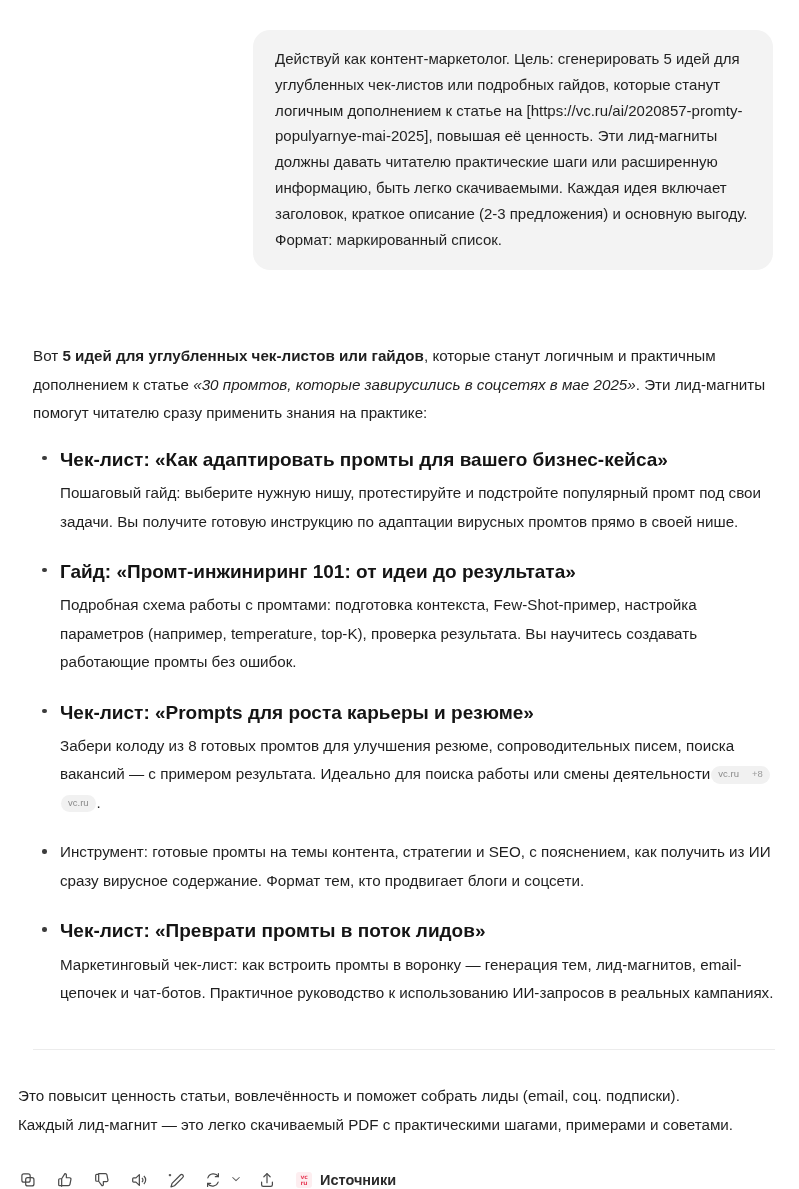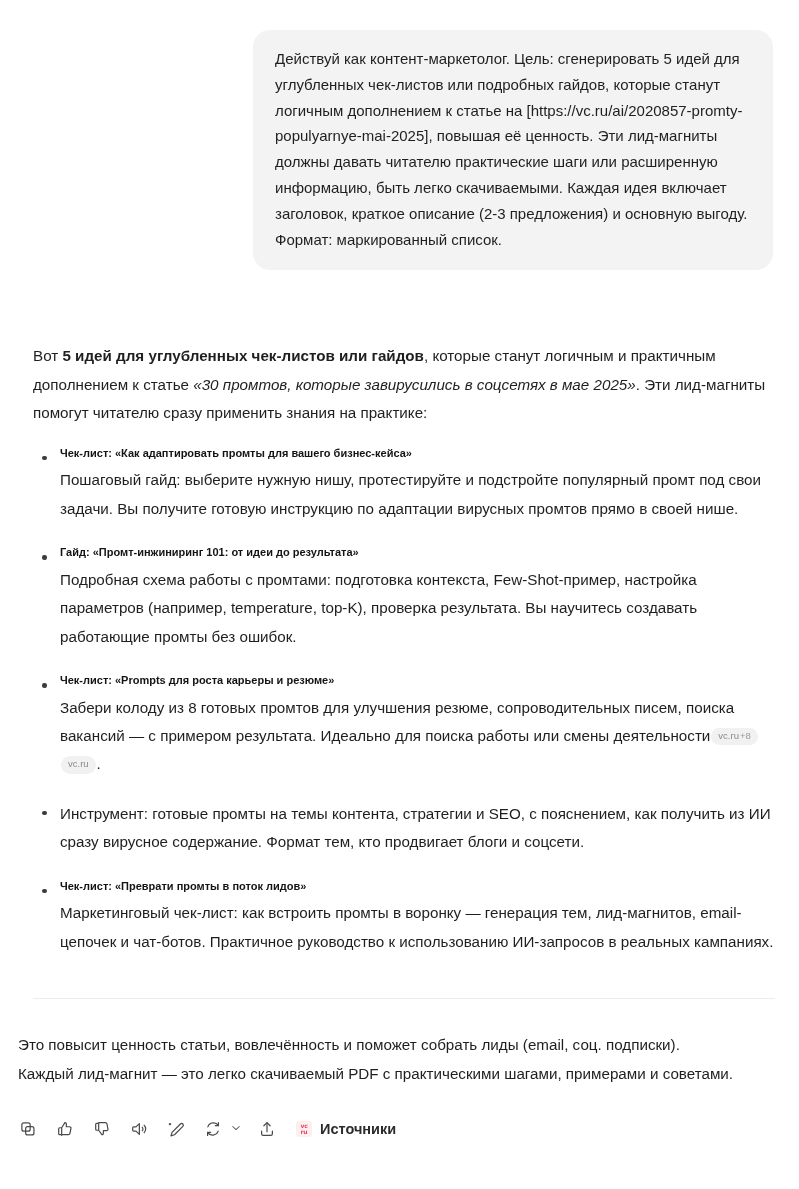--- a/index.html
+++ b/index.html
@@ -68,38 +68,38 @@
     position: absolute;
     left: 9px;
     top: 11px;
     width: 4.5px;
     height: 4.5px;
     border-radius: 50%;
     background: #3c3c3c;
   }
   .idea-title {
     font-weight: 700;
-    font-size: 11px;
+    font-size: 19px;
     line-height: 1.6;
     color: #141414;
     display: block;
   }
   .idea-desc {
     display: block;
     margin-top: 4px;
     font-size: 15.2px;
     line-height: 1.87;
     color: #1f1f1f;
   }
 
   
   .cite {
     display: inline-flex;
     align-items: center;
-    gap: 1px;
+    gap: 13px;
     background: #f1f1f1;
     border-radius: 9px;
     padding: 1px 7px 2px 7px;
     font-size: 9.5px;
     line-height: 1.5;
     color: #8a8a8a;
     vertical-align: 2px;
     margin: 0 1px;
     white-space: nowrap;
   }

